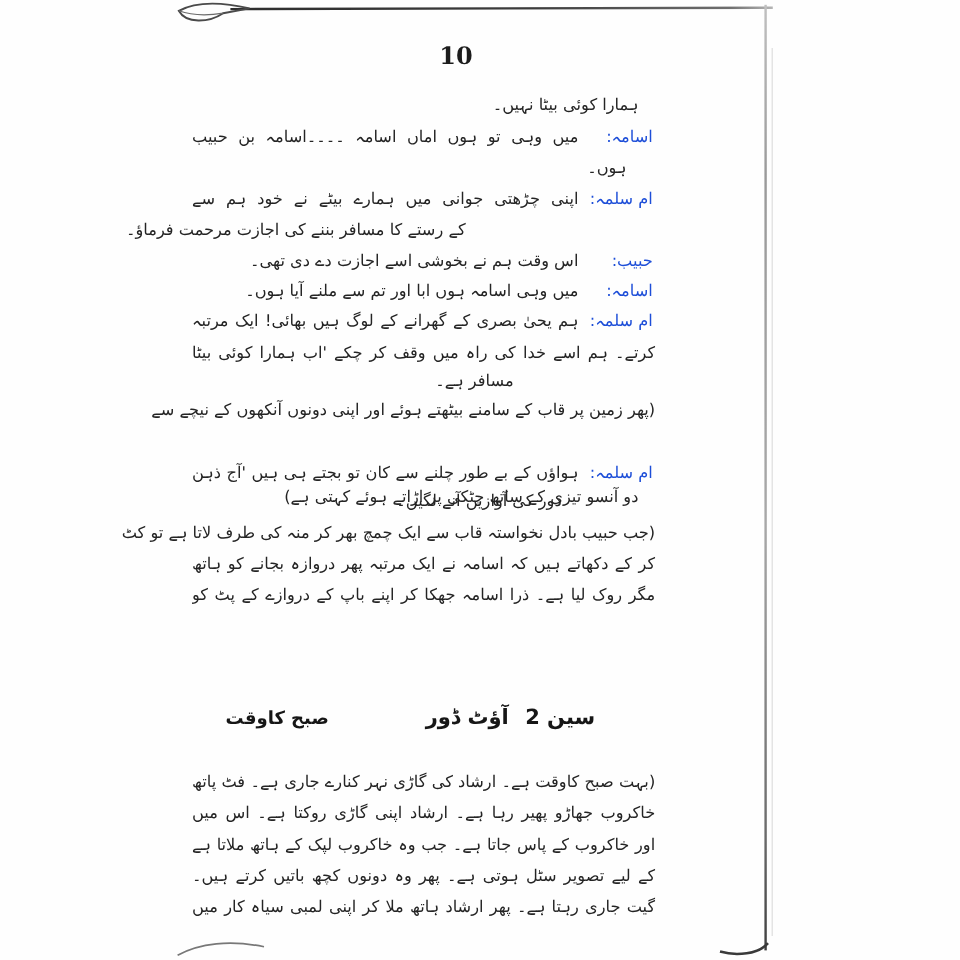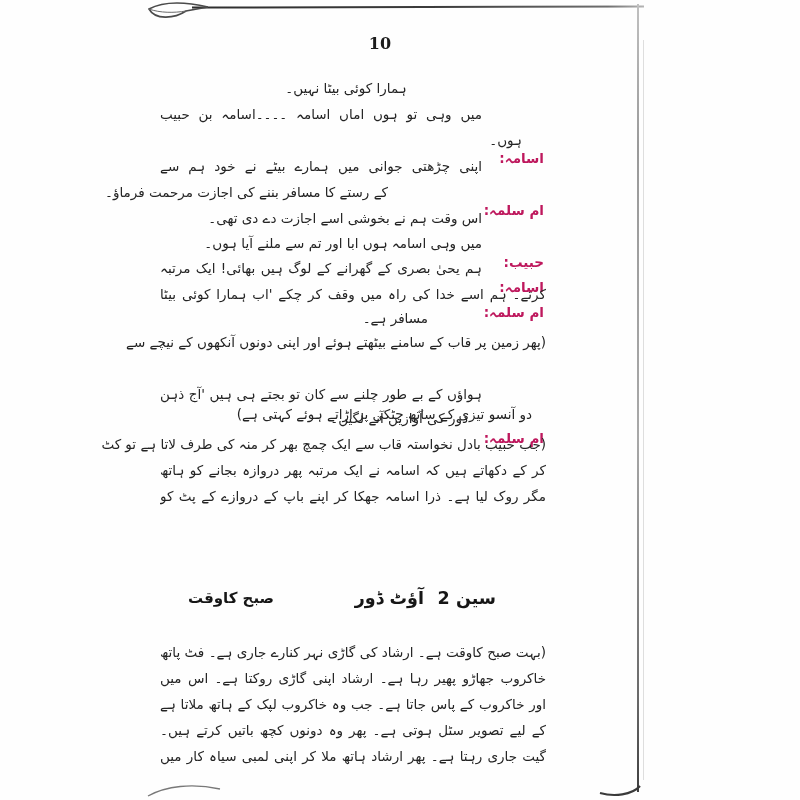--- a/index.html
+++ b/index.html
@@ -25,33 +25,33 @@
   }
   .right-edge-faint{
     position:absolute;left:643px;top:40px;width:1px;height:740px;background:#dedede;
   }
   .curl-svg{position:absolute;left:140px;top:0px;}
   .arc-svg{position:absolute;left:146px;top:780px;}
   .hook-svg{position:absolute;left:596px;top:784px;}
   
   .pagenum{
     position:absolute;left:350px;top:34px;width:60px;text-align:center;
-    font-family:"DejaVu Serif",serif;font-weight:bold;font-size:16px;color:#1c1c1c;
+    font-family:"DejaVu Serif",serif;font-weight:bold;font-size:20px;color:#1c1c1c;
   }
   .text-col{
     position:absolute;left:160px;top:0;width:386px;height:800px;
     direction:rtl;font-size:13.5px;line-height:21px;color:#242424;
   }
   .line{position:absolute;right:0;left:0;white-space:nowrap;}
   .jus{text-align:justify;text-align-last:justify;white-space:normal;overflow:hidden;height:22px;}
   .r{text-align:right;}
   .withspk{padding-right:64px;}
   .speaker{
     position:absolute;right:2px;top:0;width:60px;text-align:right;
-    font-weight:700;color:#be185d;white-space:nowrap;margin-top:44px;
+    font-weight:400;color:#1d4ed8;white-space:nowrap;
   }
   .heading{
     position:absolute;right:0;left:0;font-size:17.5px;font-weight:600;color:#161616;
   }
   .heading span{position:absolute;white-space:nowrap;}
   .hd-scene{right:50px;}
   .hd-loc{right:122px;}
   .hd-time{left:28px;font-size:15px;}
   .trans{font-size:13px;}
 </style>
@@ -71,21 +71,21 @@
     <path d="M2 16 C20 6 46 3 74 9" fill="none" stroke="#787878" stroke-width="1.4"></path>
   </svg>
   <svg class="hook-svg" width="48" height="16" viewBox="0 0 48 16">
     <path d="M44 2 C36 11 18 13 4 9" fill="none" stroke="#3a3a3a" stroke-width="2.2"></path>
   </svg>
 
   <div class="pagenum">10</div>
 
   <div class="text-col">
 
-    <div class="line r" style="top:78px;padding-right:14px;text-align:center;">ہمارا کوئی بیٹا نہیں۔</div>
+    <div class="line r" style="top:78px;padding-right:14px;">ہمارا کوئی بیٹا نہیں۔</div>
 
     <div class="line" style="top:104px;">
       <span class="speaker">اسامہ:</span>
       <div class="jus withspk">میں وہی تو ہوں اماں اسامہ ۔۔۔۔اسامہ بن حبیب ۔۔۔۔ چودہ برس بعد تم سے ملنے آیا</div>
     </div>
 
     <div class="line r" style="top:130px;padding-right:24px;">ہوں۔</div>
 
     <div class="line" style="top:156px;">
       <span class="speaker">ام سلمہ:</span>

